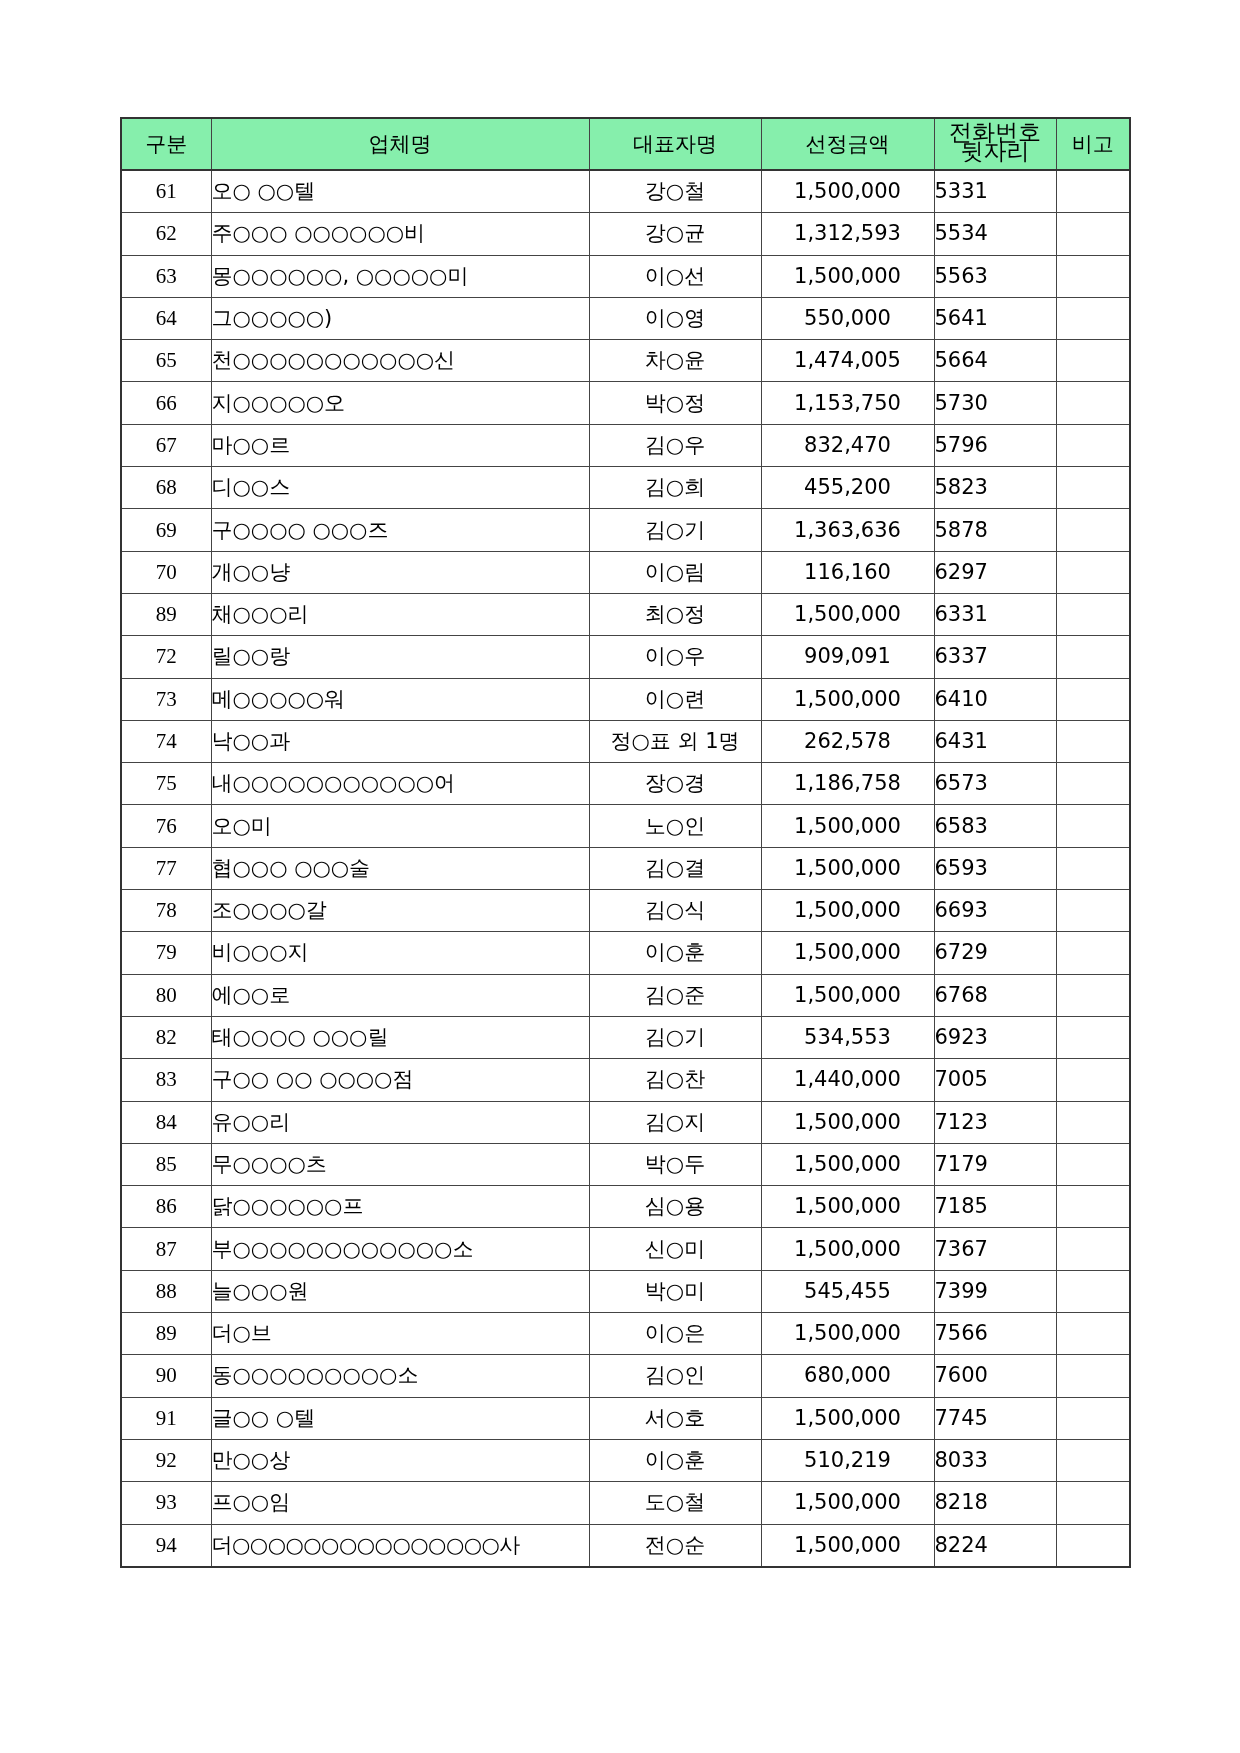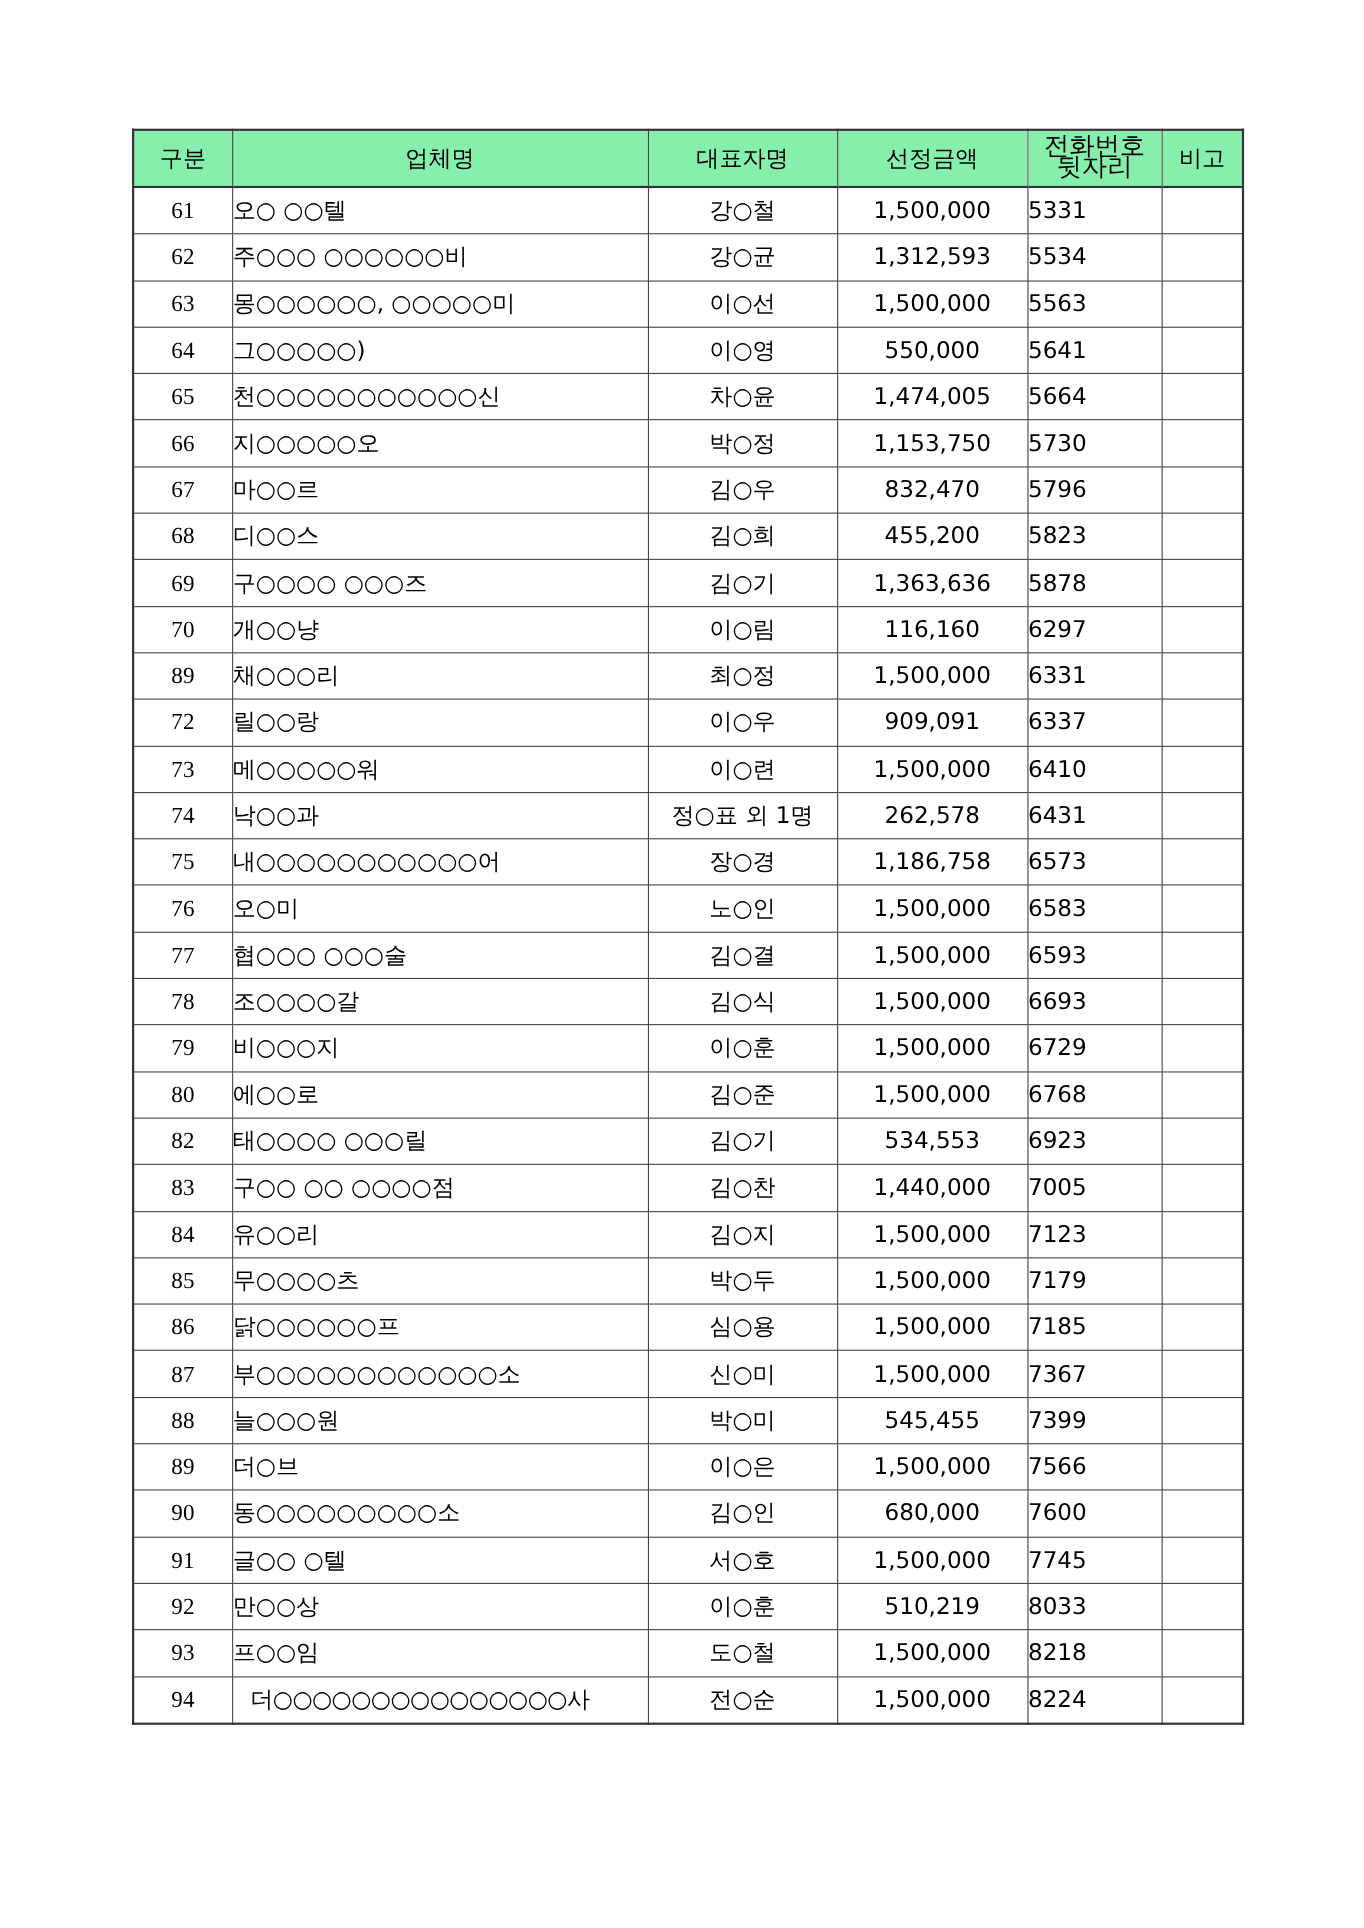--- a/index.html
+++ b/index.html
@@ -21,21 +21,21 @@
       font-size: 21px; line-height: 1;
     }
     table.list th {
       background: #86efac; height: 50px; font-weight: normal; text-align: center;
       border-bottom: 2px solid #333;
     }
     table.list th.two-line { font-size: 23px; line-height: 19px; font-family: Liberation Mono, monospace; }
     table.list td { height: 41.3px; }
     td.num { text-align: center; font-family: Liberation Serif, serif; }
     td.name { text-align: left; padding-left: 22px; }
-    td.name.tight { padding-left: 16px; letter-spacing: -0.5px; }
+    td.name.tight { padding-left: 0; letter-spacing: -0.5px; }
     td.rep { text-align: center; }
     td.amt { text-align: center; padding-right: 16px; }
     td.tel { text-align: left; }
     td.note { text-align: center; }
   </style>
 </head>
 <body>
 
 <table class="list">
   <colgroup>

